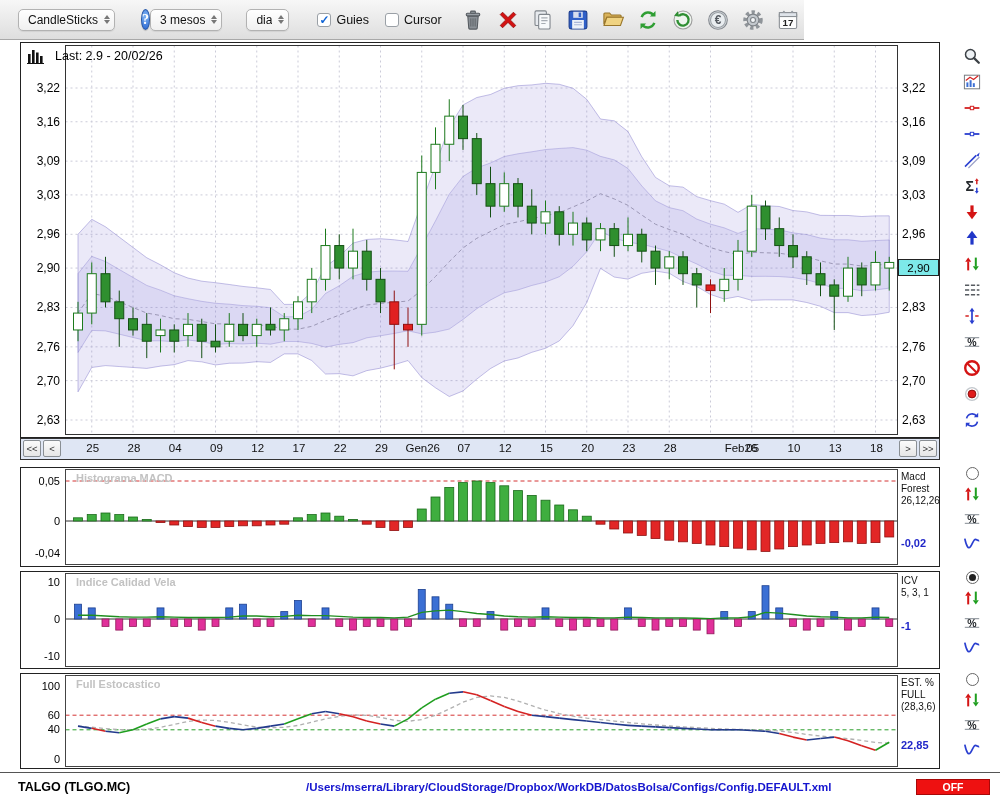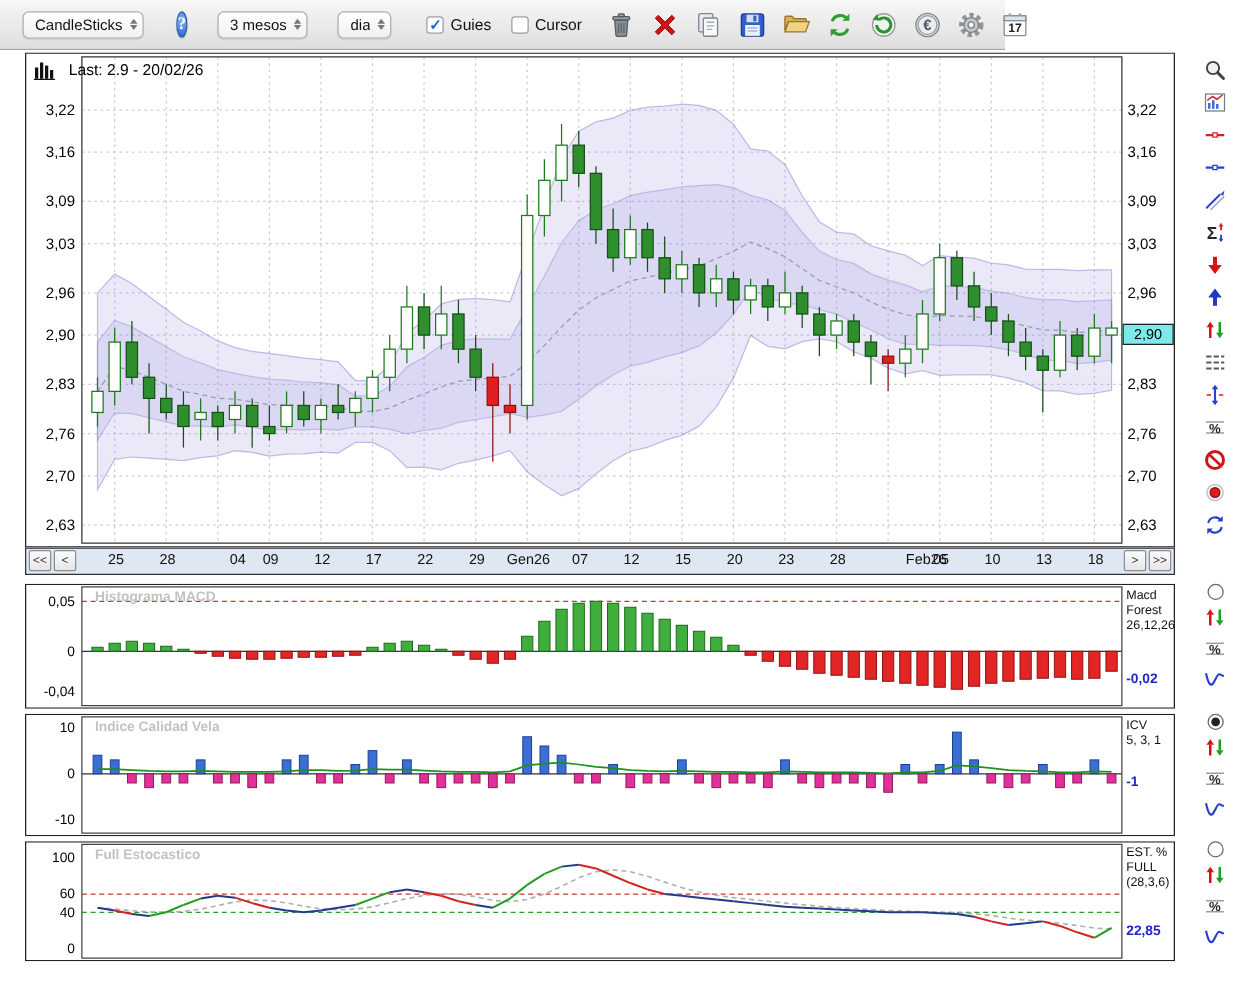--- a/index.html
+++ b/index.html
@@ -48,21 +48,21 @@
 
   <div id="toolbar">
     <div class="popup" style="width:116px">
       <span class="lbl">CandleSticks</span>
       <span class="arrows">
           <i class="up"></i>
           <i class="dn"></i>
         </span>
     </div>
     <div class="help-btn" style="margin-left:26px">?</div>
-    <div class="popup" style="width:94px;margin-left:24px">
+    <div class="popup" style="width:94px;">
       <span class="lbl">3 mesos</span>
       <span class="arrows">
           <i class="up"></i>
           <i class="dn"></i>
         </span>
     </div>
     <div class="popup" style="width:86px;margin-left:24px">
       <span class="lbl">dia</span>
       <span class="arrows">
           <i class="up"></i>
@@ -373,21 +373,21 @@
     <div id="price-badge">2,90</div>
   </div>
 
   <div id="xaxis">
       <span class="nav-btn" style="left: 2px;">&lt;&lt;</span>
       <span class="nav-btn" style="left: 22px;">&lt;</span>
       <span class="nav-btn" style="right: 22px;">&gt;</span>
       <span class="nav-btn" style="right: 2px;">&gt;&gt;</span>
       <span class="x-lab" style="left: 71.75px;">25</span>
       <span class="x-lab" style="left: 113px;">28</span>
-      <span class="x-lab" style="left: 154.25px; margin-left: 15px;">04</span>
+      <span class="x-lab" style="left: 154.25px;">04</span>
       <span class="x-lab" style="left: 195.5px;">09</span>
       <span class="x-lab" style="left: 236.75px;">12</span>
       <span class="x-lab" style="left: 278px;">17</span>
       <span class="x-lab" style="left: 319.25px;">22</span>
       <span class="x-lab" style="left: 360.5px;">29</span>
       <span class="x-lab" style="left: 401.75px;">Gen26</span>
       <span class="x-lab" style="left: 443px;">07</span>
       <span class="x-lab" style="left: 484.25px;">12</span>
       <span class="x-lab" style="left: 525.5px;">15</span>
       <span class="x-lab" style="left: 566.75px;">20</span>
@@ -818,14 +818,19 @@
           </svg>
         </span>
         <span class="side-btn">
           <svg viewBox="0 0 20 20">
             <path d="M2.8 4.6c1.6 7.4 3.4 11 5.6 8.2 2-2.6 3.2-7.4 5-7.4 1.4 0 2.4 1.6 3.8 1.2" fill="none" stroke="#2a3fd0" stroke-width="1.7"></path>
           </svg>
         </span>
       </div>
     </div>
 
+  <div id="status">
+    <span id="ticker">TALGO (TLGO.MC)</span>
+    <span id="cfgpath">/Users/mserra/Library/CloudStorage/Dropbox/WorkDB/DatosBolsa/Configs/Config.DEFAULT.xml</span>
+    <span id="offbtn">OFF</span>
+  </div>
 
 </div>
 
 </body></html>

